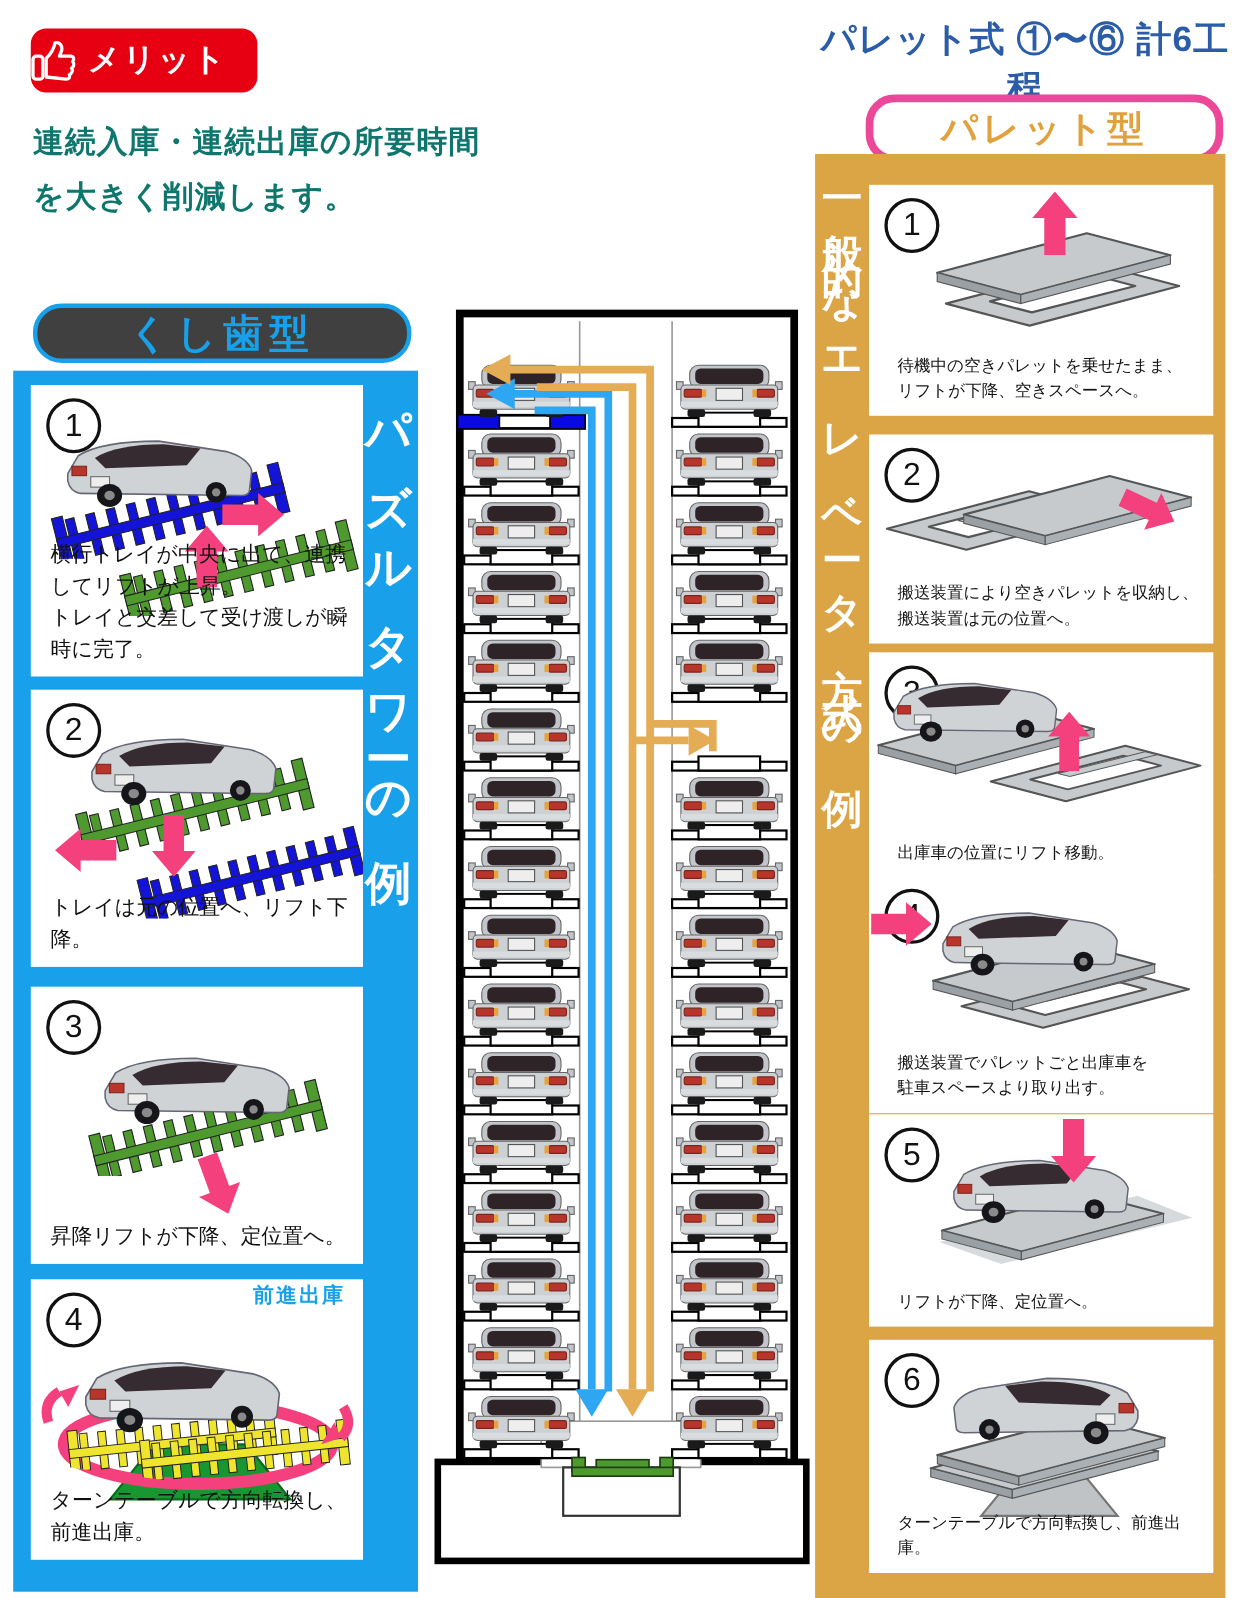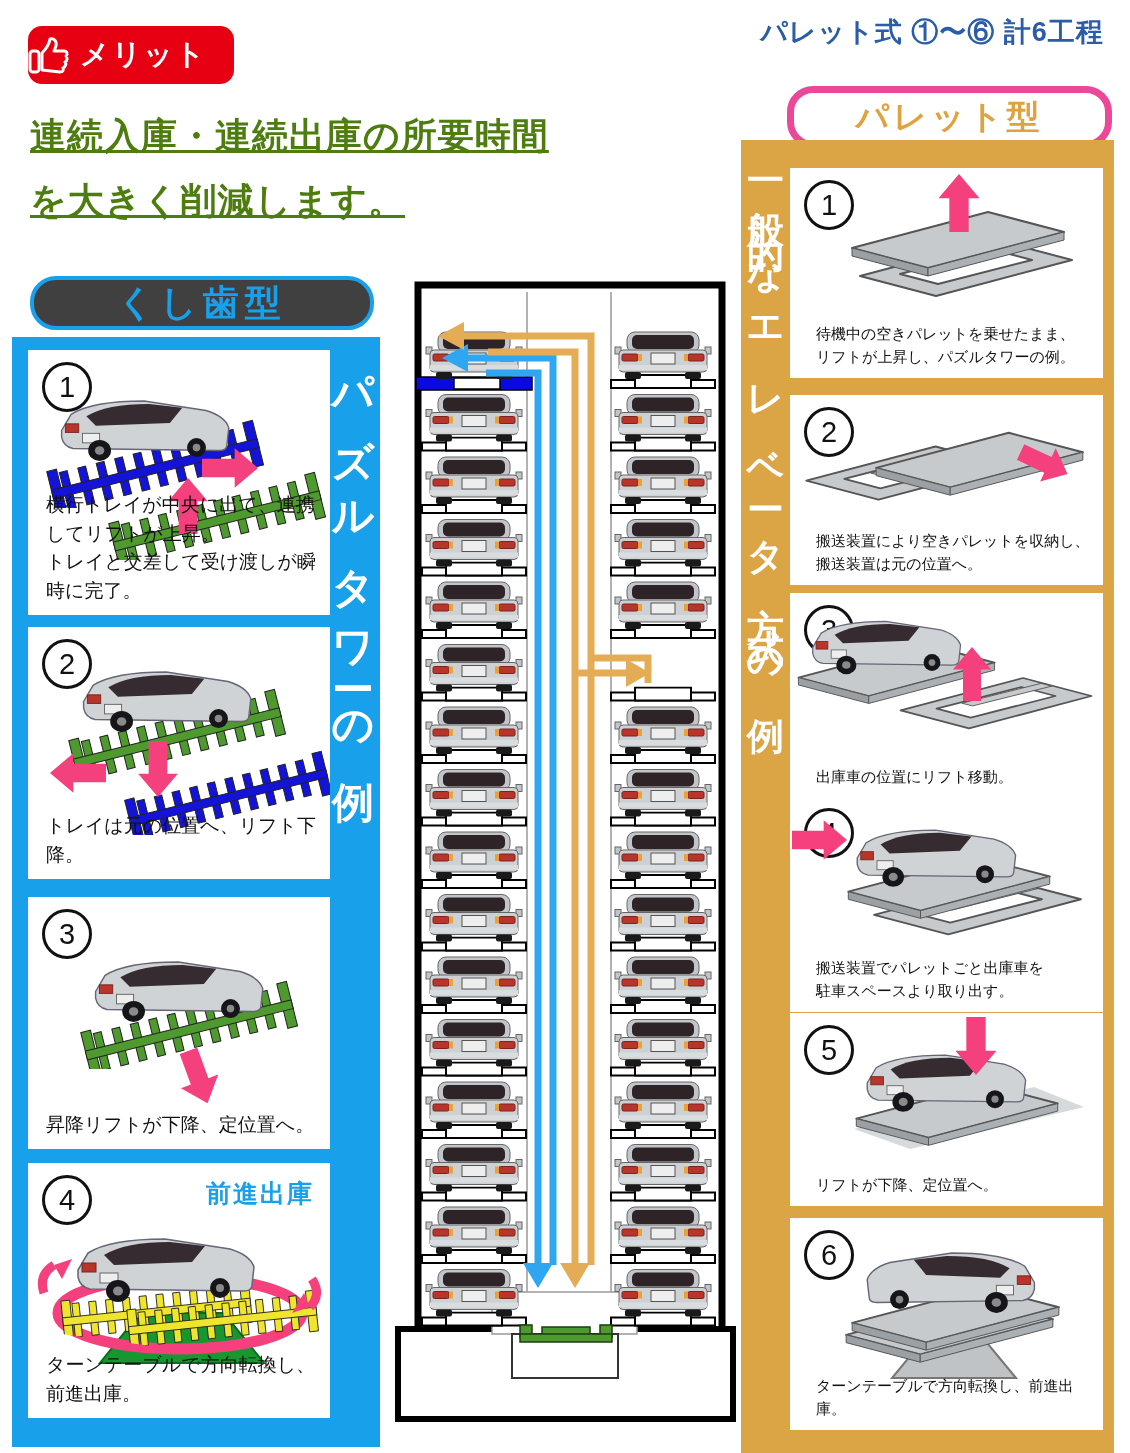--- a/index.html
+++ b/index.html
@@ -2,48 +2,48 @@
 <html><head>
 <meta charset="utf-8">
 <style>
   html,body{margin:0;padding:0;background:#fff;}
   #canvas{position:relative;width:1130px;height:1453px;background:#fff;overflow:hidden;
           font-family:"Liberation Sans",sans-serif;}
   
   .merit-badge{position:absolute;left:28px;top:26px;width:206px;height:58px;background:#E60012;
                border-radius:14px;display:flex;align-items:center;gap:10px;}
   .merit-badge .lbl{color:#fff;font-size:29px;font-weight:bold;letter-spacing:2px;}
-  .merit-text{position:absolute;left:30px;top:104px;color:#4d7c0f;font-size:36px;font-weight:bold;
-              line-height:1.8;letter-spacing:1px;text-decoration:underline;}
+  .merit-text{position:absolute;left:30px;top:104px;color:#0f766e;font-size:28px;font-weight:bold;
+              line-height:1.8;letter-spacing:1px;}
   
   .top-note{position:absolute;left:744px;top:14px;width:376px;text-align:center;color:#2A5CA8;
-            font-size:27px;font-weight:bold;letter-spacing:1px;}
+            font-size:32px;font-weight:bold;letter-spacing:1px;}
   
   .comb-header{position:absolute;left:30px;top:276px;width:336px;height:46px;background:#404040;
                border:4px solid #18A0EA;border-radius:26px;display:flex;align-items:center;justify-content:center;
                color:#18A0EA;font-size:36px;font-weight:bold;letter-spacing:6px;}
   .pallet-header{position:absolute;left:787px;top:86px;width:311px;height:48px;background:#fff;
                border:7px solid #ec4899;border-radius:26px;display:flex;align-items:center;justify-content:center;
                color:#DFA23E;font-size:33px;font-weight:bold;letter-spacing:4px;}
   
   .puzzle-panel{position:absolute;left:12px;top:337px;width:368px;height:1110px;background:#18A0EA;}
   .pallet-panel{position:absolute;left:741px;top:140px;width:373px;height:1313px;background:#DBA444;}
   .side-label{position:absolute;color:#fff;font-weight:bold;writing-mode:vertical-rl;}
   .side-label.left{left:331px;top:344px;width:50px;font-size:42px;letter-spacing:17px;}
   .side-label.right{left:743px;top:160px;width:47px;font-size:37px;letter-spacing:23px;}
   
   .card{position:absolute;background:#fff;}
   .card .num{position:absolute;left:14px;top:12px;width:44px;height:44px;border:3px solid #111;
              border-radius:50%;display:flex;align-items:center;justify-content:center;
              font-size:29px;color:#111;}
-  .card .caps{position:absolute;left:18px;bottom:10px;color:#111;line-height:1.5;}
+  .card .caps{position:absolute;left:18px;bottom:10px;color:#111;line-height:1.5;font-family:Liberation Mono, monospace;}
   .card.lft .caps{font-size:19px;}
   .card.rgt .caps{font-size:15px;left:26px;}
   .card .illus{position:absolute;}
-  .fw-tag{position:absolute;right:16px;top:14px;color:#18A0EA;font-size:25px;font-weight:bold;letter-spacing:2px;}
+  .fw-tag{position:absolute;right:16px;top:2px;color:#18A0EA;font-size:19px;font-weight:bold;letter-spacing:2px;}
   
   .lc1{left:28px;top:350px;width:302px;height:265px;}
   .lc2{left:28px;top:627px;width:302px;height:252px;}
   .lc3{left:28px;top:897px;width:302px;height:252px;}
   .lc4{left:28px;top:1163px;width:302px;height:255px;}
   
   .rc1{left:790px;top:168px;width:313px;height:210px;}
   .rc2{left:790px;top:395px;width:313px;height:190px;}
   .rc3{left:790px;top:593px;width:313px;height:205px;}
   .rc4{left:790px;top:796px;width:313px;height:216px;}
@@ -220,21 +220,21 @@
       <g style="color:#C6CACD">
           <use href="#frame" width="220" height="80" x="58" y="58"></use>
         </g>
       <g style="color:#C6CACD">
           <use href="#slab" width="220" height="80" x="50" y="30"></use>
         </g>
       <use href="#arrow" width="42" height="58" x="140" y="2"></use>
     </svg>
     <div class="caps">
       <div>待機中の空きパレットを乗せたまま、</div>
-      <div>リフトが上昇し、パズルタワーの例。</div>
+      <div>リフトが下降、空きスペースへ。</div>
 
     </div>
   </div>
 
   <div class="card rgt rc2">
     <div class="num">2</div>
     <svg class="illus" style="left:4px;top:6px" width="305" height="124" viewBox="0 0 305 124">
       <g style="color:#C6CACD">
           <use href="#frame" width="210" height="76" x="8" y="36"></use>
         </g>

